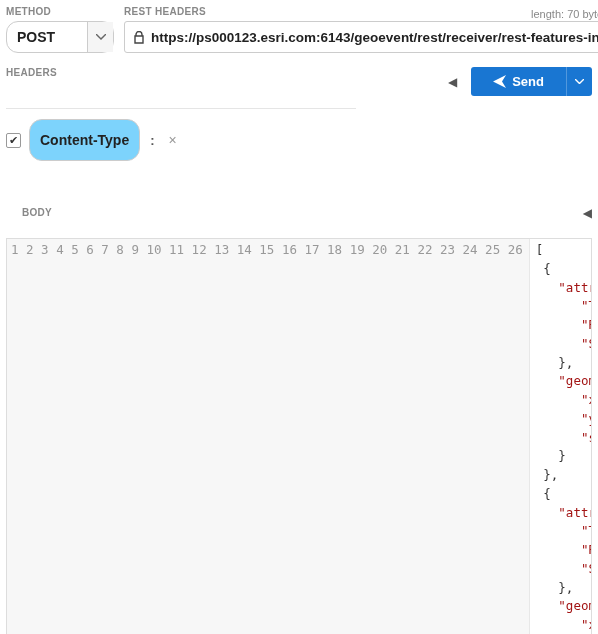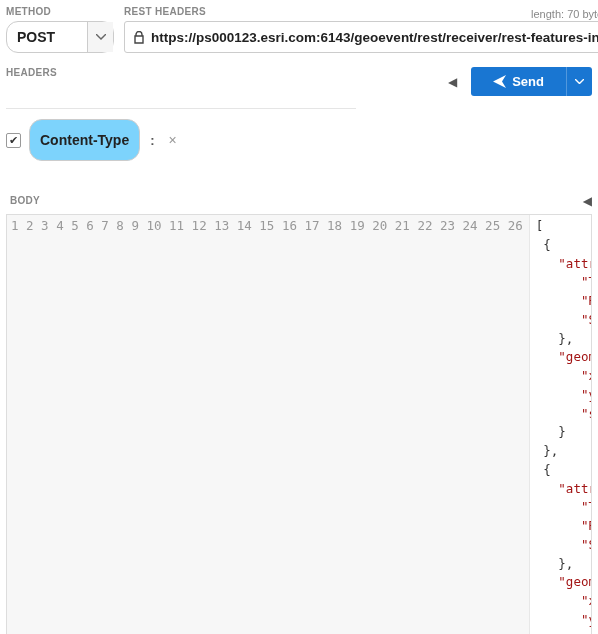--- a/index.html
+++ b/index.html
@@ -146,21 +146,21 @@
 
 <div class="header-entry">
   <div class="checkbox">✔</div>
   <div class="pill">Content-Type</div>
   <div class="colon">:</div>
   <div class="remove-x">×</div>
 </div>
 
 <div class="body-section">
   <div class="body-header">
-    <div class="label-small" style="margin:4px">BODY</div>
+    <div class="label-small" style="margin:16px">BODY</div>
     <span class="collapse-arrow">◀</span>
   </div>
   <div class="code-editor">
     <div class="gutter" id="gutter">1
 2
 3
 4
 5
 6
 7

